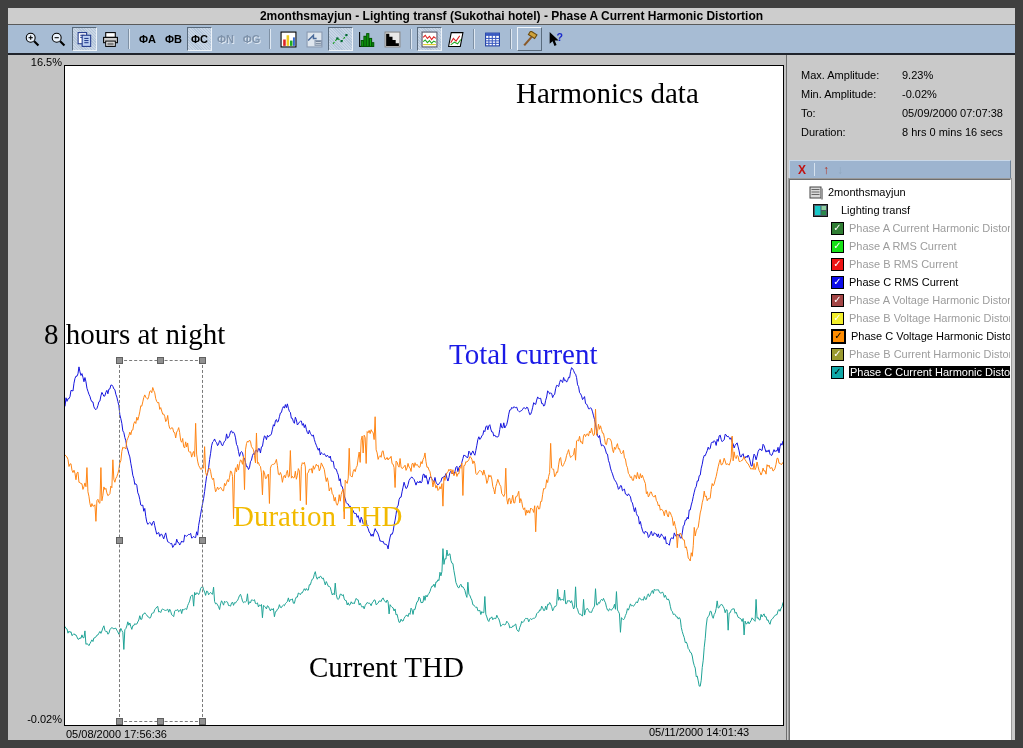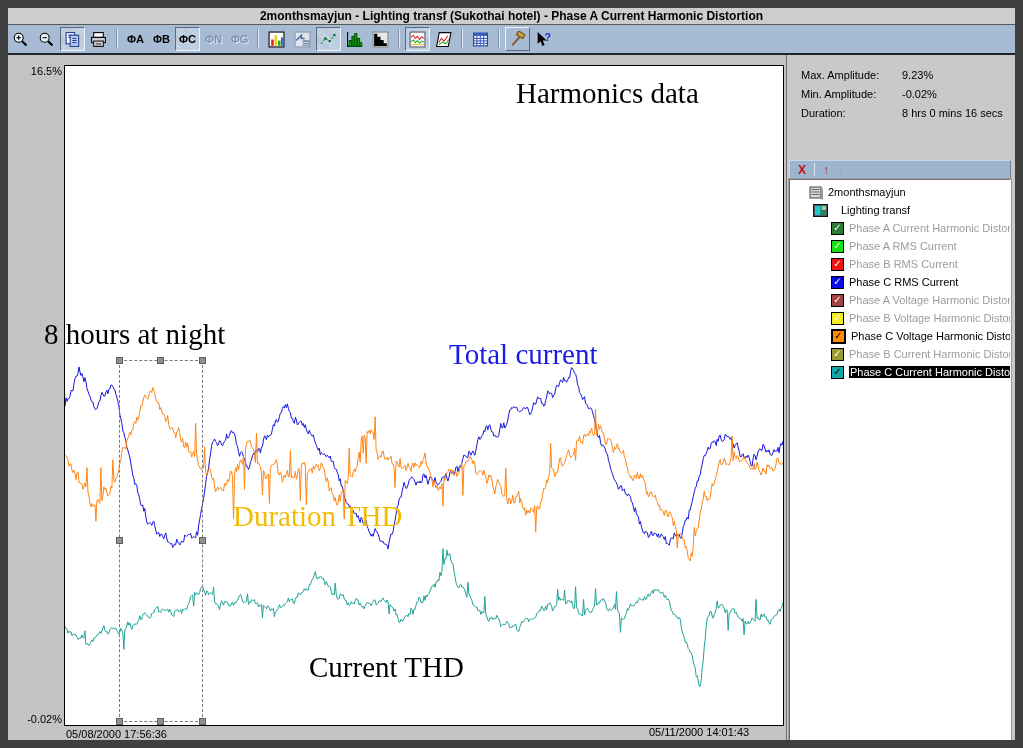--- a/index.html
+++ b/index.html
@@ -8,40 +8,40 @@
     position:relative;width:1023px;height:748px;background:#c6c6c6;
     border:8px solid #404040;box-shadow:inset 1px 1px 0 #ececec;
     font-family:"Liberation Sans","DejaVu Sans",sans-serif;overflow:hidden;
   }
   
   .titlebar{height:17px;background:#cdcdcd;border-bottom:1px solid #5a5a5a;
     display:flex;align-items:center;justify-content:center;
     font-size:12px;font-weight:bold;color:#000;}
   
   .toolbar{height:30px;background:#a7bcd4;border-bottom:2px solid #20242c;
-    display:flex;align-items:center;gap:1px;}
+    display:flex;align-items:center;padding-left:12px;gap:1px;}
   .tbtn{width:25px;height:24px;display:flex;align-items:center;justify-content:center;
     border:1px solid transparent;background:transparent;padding:0;}
   .tbtn svg{width:17px;height:17px;}
   .tbtn.pressed{border-color:#5a6b7d #edf3f9 #edf3f9 #5a6b7d;
     background:repeating-linear-gradient(45deg,#c9d6e6 0 1px,#b3c5d9 1px 2px);}
   .tbtn.raised{border-color:#edf3f9 #5a6b7d #5a6b7d #edf3f9;}
   .tbtn.phase{font-size:11px;font-weight:bold;color:#000;}
   .tbtn.phase.disabled{color:#7f93ab;text-shadow:1px 1px 0 #dce6f1;}
   .tsep{width:2px;height:20px;margin:0 4px;border-left:1px solid #7e90a4;border-right:1px solid #dfe8f2;}
   
   .content{position:relative;display:flex;height:694px;}
   .chart-region{position:relative;width:779px;height:100%;background:#c3c3c3;
     border-right:1px solid #6e6e6e;}
   .right-panel{position:relative;flex:1;height:100%;background:#c9c9c9;}
   
   .plot-svg{position:absolute;left:56px;top:10px;width:720px;height:661px;
     background:#fff;border:1px solid #000;}
   .axis-label{position:absolute;font-size:11px;color:#000;}
-  .ylab-top{left:8px;top:10px;width:46px;text-align:right;}
+  .ylab-top{left:8px;top:1px;width:46px;text-align:right;}
   .ylab-bottom{left:2px;top:658px;width:52px;text-align:right;}
   .xlab-left{left:58px;top:673px;text-align:center;}
   .xlab-right{left:641px;top:671px;}
   
   .anno{position:absolute;font-family:"Liberation Serif","DejaVu Serif",serif;
     font-size:29px;white-space:nowrap;z-index:3;}
   .anno-harmonics{left:508px;top:22px;}
   .anno-night{left:36px;top:263px;}
   .anno-total{left:441px;top:283px;}
   .anno-vthd{left:225px;top:445px;}
@@ -267,20 +267,24 @@
       <div class="stats">
         <div class="stat-row">
           <span class="stat-label">Max. Amplitude:</span>
           <span class="stat-value">9.23%</span>
         </div>
         <div class="stat-row">
           <span class="stat-label">Min. Amplitude:</span>
           <span class="stat-value">-0.02%</span>
         </div>
         <div class="stat-row">
+          <span class="stat-label">To:</span>
+          <span class="stat-value">05/09/2000 07:07:38</span>
+        </div>
+        <div class="stat-row">
           <span class="stat-label">Duration:</span>
           <span class="stat-value">8 hrs 0 mins 16 secs</span>
         </div>
       </div>
 
       <div class="tree-toolbar">
         <span class="tt-x">X</span>
         <span class="tt-sep"></span>
         <span class="tt-up">↑</span>
         <span class="tt-down">↓</span>

